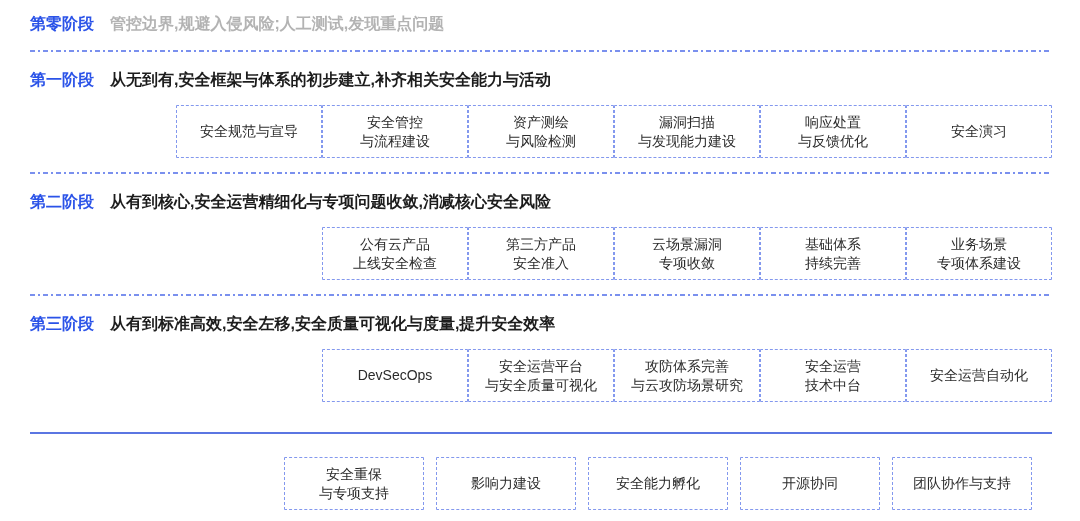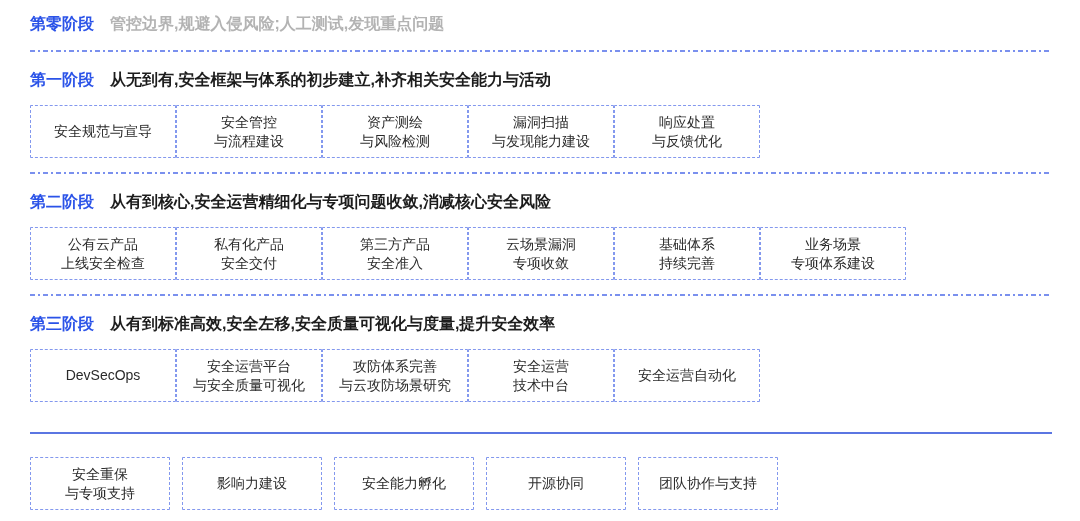--- a/index.html
+++ b/index.html
@@ -45,21 +45,21 @@
     background: repeating-linear-gradient(
       to right,
       var(--dashed-separator) 0 5px,
       transparent 5px 8px,
       var(--dashed-separator) 8px 10px,
       transparent 10px 13px
     );
   }
   .box-row {
     display: flex;
-    justify-content: flex-start;
+    justify-content: flex-end;
     margin-top: 13px;
   }
   .cap-box {
     box-sizing: border-box;
     width: 146px;
     height: 53px;
     border: 1px dashed var(--box-border);
     border-radius: 1px;
     background: var(--background);
     display: flex;
@@ -112,36 +112,35 @@
           <div class="box-line">与风险检测</div>
         </div>
         <div class="cap-box">
           <div class="box-line">漏洞扫描</div>
           <div class="box-line">与发现能力建设</div>
         </div>
         <div class="cap-box">
           <div class="box-line">响应处置</div>
           <div class="box-line">与反馈优化</div>
         </div>
+        <div class="cap-box">
+          <div class="box-line">安全演习</div>
+        </div>
       </div>
       <div class="sep-dashdot"></div>
     </div>
     <div class="stage">
       <div class="stage-header">
         <span class="stage-label">第二阶段</span>
         <span class="stage-desc">从有到核心,安全运营精细化与专项问题收敛,消减核心安全风险</span>
       </div>
       <div class="box-row">
         <div class="cap-box">
           <div class="box-line">公有云产品</div>
           <div class="box-line">上线安全检查</div>
-        </div>
-        <div class="cap-box">
-          <div class="box-line">私有化产品</div>
-          <div class="box-line">安全交付</div>
         </div>
         <div class="cap-box">
           <div class="box-line">第三方产品</div>
           <div class="box-line">安全准入</div>
         </div>
         <div class="cap-box">
           <div class="box-line">云场景漏洞</div>
           <div class="box-line">专项收敛</div>
         </div>
         <div class="cap-box">

